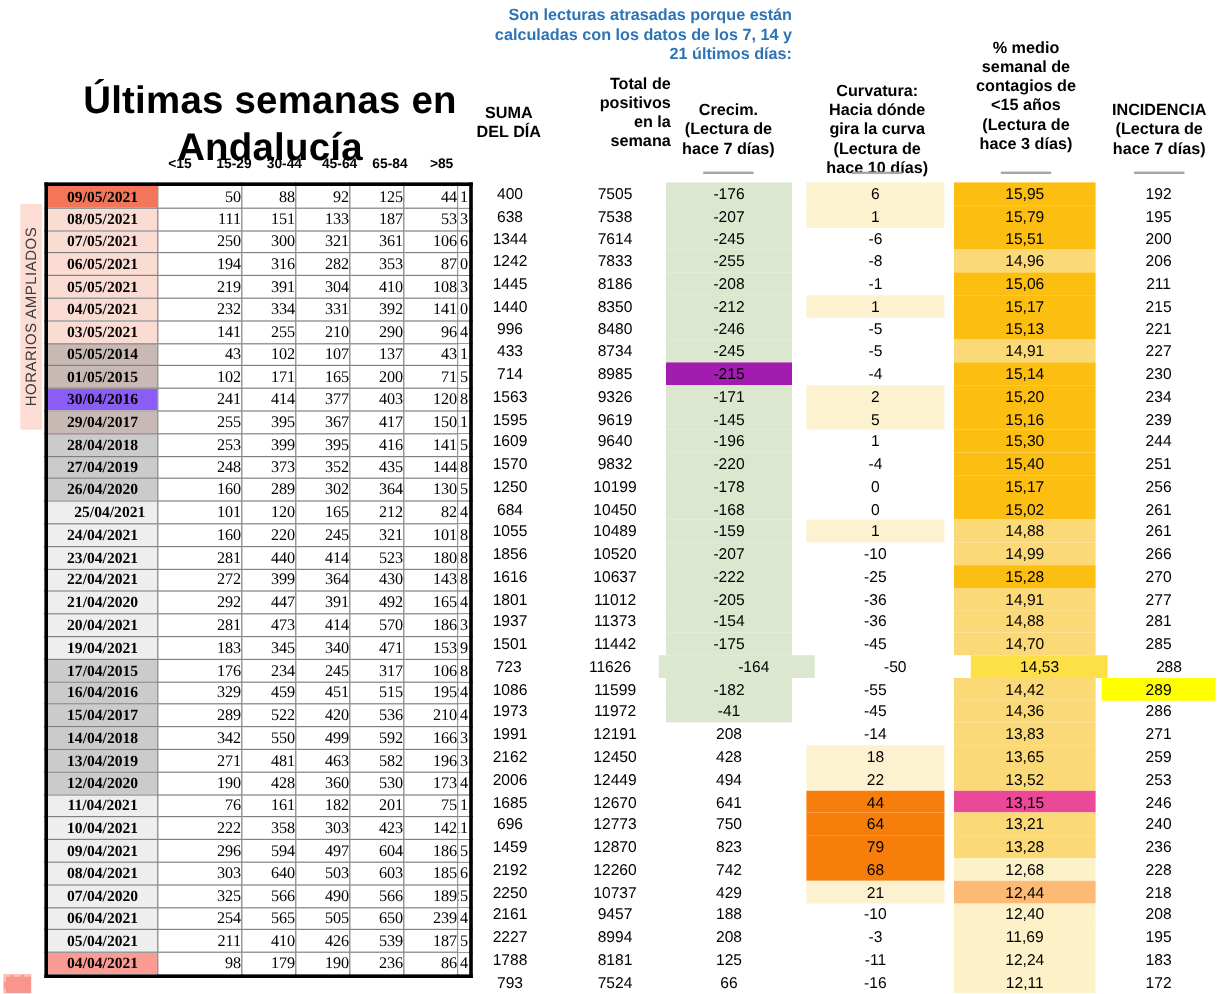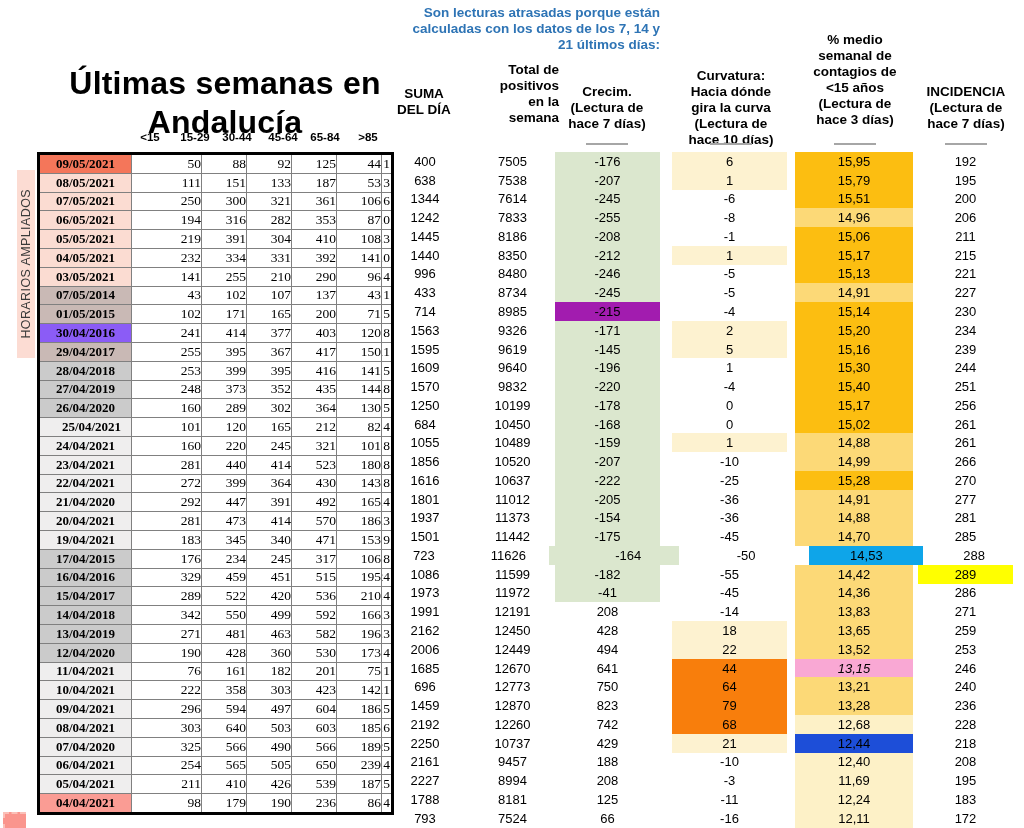--- a/index.html
+++ b/index.html
@@ -195,21 +195,21 @@
           <td class="cnum">141</td>
           <td class="cnum">255</td>
           <td class="cnum">210</td>
           <td class="cnum">290</td>
           <td class="cnum">96</td>
           <td class="c85">
             <span>4</span>
           </td>
         </tr>
         <tr>
-          <td class="cdate" style="background: rgb(201, 185, 181);">07/05/2014</td>
+          <td class="cdate" style="background: rgb(201, 185, 181);">05/05/2014</td>
           <td class="cnum">43</td>
           <td class="cnum">102</td>
           <td class="cnum">107</td>
           <td class="cnum">137</td>
           <td class="cnum">43</td>
           <td class="c85">
             <span>1</span>
           </td>
         </tr>
         <tr>
@@ -766,21 +766,21 @@
         <div class="rcell rc-inc">285</div>
       </div>
       <div class="rrow">
         <div class="rcell rc-suma">723</div>
         <div class="rcell rc-g1"></div>
         <div class="rcell rc-total">11626</div>
         <div class="rcell rc-crec" style="background: rgb(219, 231, 206); padding-left: 28px;">-164</div>
         <div class="rcell rc-g2"></div>
         <div class="rcell rc-curv">-50</div>
         <div class="rcell rc-g3"></div>
-        <div class="rcell rc-pct" style="background: #0ea5e9;">14,53</div>
+        <div class="rcell rc-pct" style="background: #fde047;">14,53</div>
         <div class="rcell rc-g4"></div>
         <div class="rcell rc-inc">288</div>
       </div>
       <div class="rrow">
         <div class="rcell rc-suma">1086</div>
         <div class="rcell rc-g1"></div>
         <div class="rcell rc-total">11599</div>
         <div class="rcell rc-crec" style="background: rgb(219, 231, 206);">-182</div>
         <div class="rcell rc-g2"></div>
         <div class="rcell rc-curv">-55</div>
@@ -838,21 +838,21 @@
         <div class="rcell rc-inc">253</div>
       </div>
       <div class="rrow">
         <div class="rcell rc-suma">1685</div>
         <div class="rcell rc-g1"></div>
         <div class="rcell rc-total">12670</div>
         <div class="rcell rc-crec">641</div>
         <div class="rcell rc-g2"></div>
         <div class="rcell rc-curv" style="background: rgb(248, 126, 12);">44</div>
         <div class="rcell rc-g3"></div>
-        <div class="rcell rc-pct" style="background: #f9a8d4; font-style: italic;">13,15</div>
+        <div class="rcell rc-pct" style="background: #ec4899;">13,15</div>
         <div class="rcell rc-g4"></div>
         <div class="rcell rc-inc">246</div>
       </div>
       <div class="rrow">
         <div class="rcell rc-suma">696</div>
         <div class="rcell rc-g1"></div>
         <div class="rcell rc-total">12773</div>
         <div class="rcell rc-crec">750</div>
         <div class="rcell rc-g2"></div>
         <div class="rcell rc-curv" style="background: rgb(248, 126, 12);">64</div>
@@ -886,21 +886,21 @@
         <div class="rcell rc-inc">228</div>
       </div>
       <div class="rrow">
         <div class="rcell rc-suma">2250</div>
         <div class="rcell rc-g1"></div>
         <div class="rcell rc-total">10737</div>
         <div class="rcell rc-crec">429</div>
         <div class="rcell rc-g2"></div>
         <div class="rcell rc-curv" style="background: rgb(253, 242, 208);">21</div>
         <div class="rcell rc-g3"></div>
-        <div class="rcell rc-pct" style="background: #1d4ed8; text-align: center;">12,44</div>
+        <div class="rcell rc-pct" style="background: #fdba74; text-align: center;">12,44</div>
         <div class="rcell rc-g4"></div>
         <div class="rcell rc-inc">218</div>
       </div>
       <div class="rrow">
         <div class="rcell rc-suma">2161</div>
         <div class="rcell rc-g1"></div>
         <div class="rcell rc-total">9457</div>
         <div class="rcell rc-crec">188</div>
         <div class="rcell rc-g2"></div>
         <div class="rcell rc-curv">-10</div>

